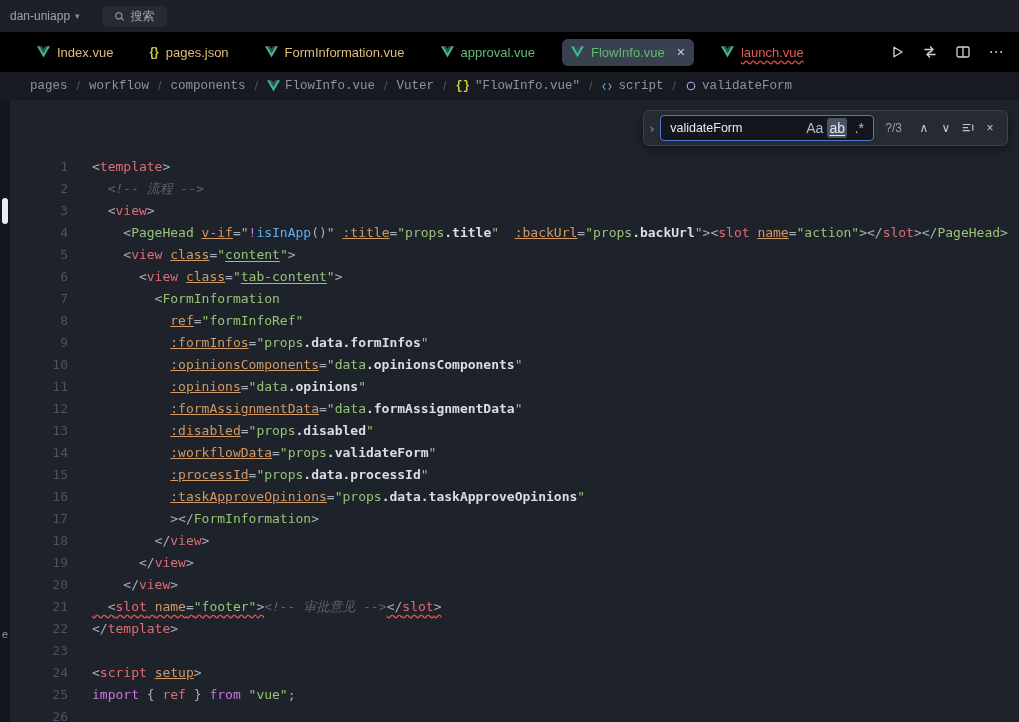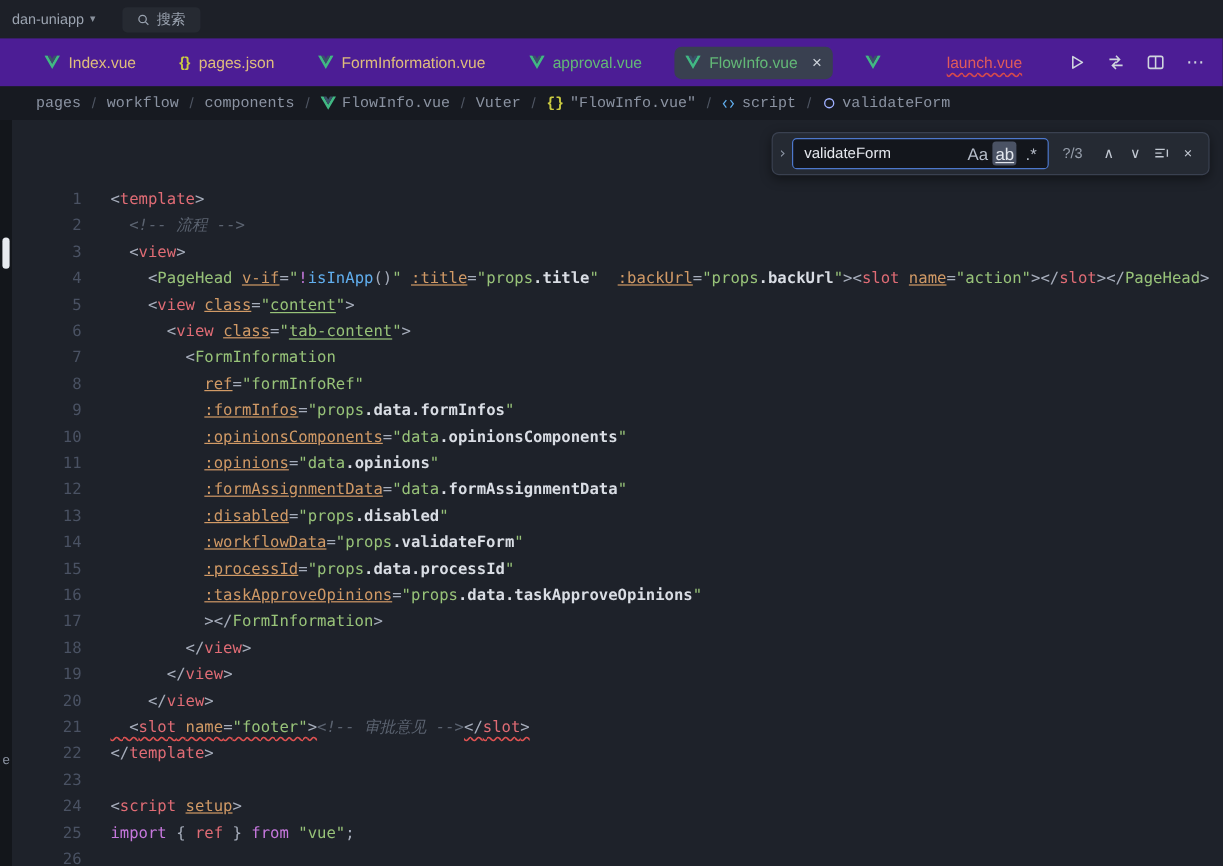--- a/index.html
+++ b/index.html
@@ -10,30 +10,30 @@
 
   
   .titlebar { height:22px; background:#1d2028; display:flex; align-items:center;
               padding:16px 10px; color:#9ba3b0; font-size:12px; flex:none; }
   .proj { display:flex; align-items:center; gap:5px; cursor:pointer; }
   .chev { font-size:9px; color:#8a919d; }
   .tsearch { display:flex; align-items:center; gap:6px; margin-left:22px;
              background:#262a32; border-radius:4px; padding:2px 12px; cursor:pointer; }
 
   
-  .tabbar { height:40px; background:#4c1d95; display:flex; align-items:center;
+  .tabbar { height:40px; background:#000000; display:flex; align-items:center;
             padding:0 14px 0 28px; flex:none; }
   .tabs { display:flex; align-items:center; gap:18px; flex:1; min-width:0; }
   .tab { display:flex; align-items:center; gap:7px; font-size:13px; padding:6px 9px;
          border-radius:6px; white-space:nowrap; cursor:pointer; }
   .tab.active { background:#394050; }
   .tab.modified .tab-label { color:#dfbd7c; }
   .tab.added .tab-label { color:#63b877;text-align:right; }
   .tab.error .tab-label { color:#e05b5b; text-decoration:underline wavy #d84a4a;
-                          text-underline-offset:3px; text-decoration-skip-ink:none;margin-left:48px; }
+                          text-underline-offset:3px; text-decoration-skip-ink:none; }
   .tab-close { color:#ccd2da; font-size:14px; margin-left:5px; line-height:1; }
   .jic { color:#cbcb41; font-weight:700; font-size:12px; }
   .actions { display:flex; align-items:center; gap:15px; color:#cfd5de; }
   .act { display:flex; align-items:center; justify-content:center; width:18px; height:18px;
          cursor:pointer; font-size:15px; }
 
   
   .breadcrumbs { height:28px; background:#171a21; display:flex; align-items:center;
                  gap:9px; padding-left:30px; font-size:12.5px; color:#8b93a2; flex:none; }
   .crumb { display:flex; align-items:center; gap:5px; cursor:pointer;font-family:Liberation Mono, monospace; }

